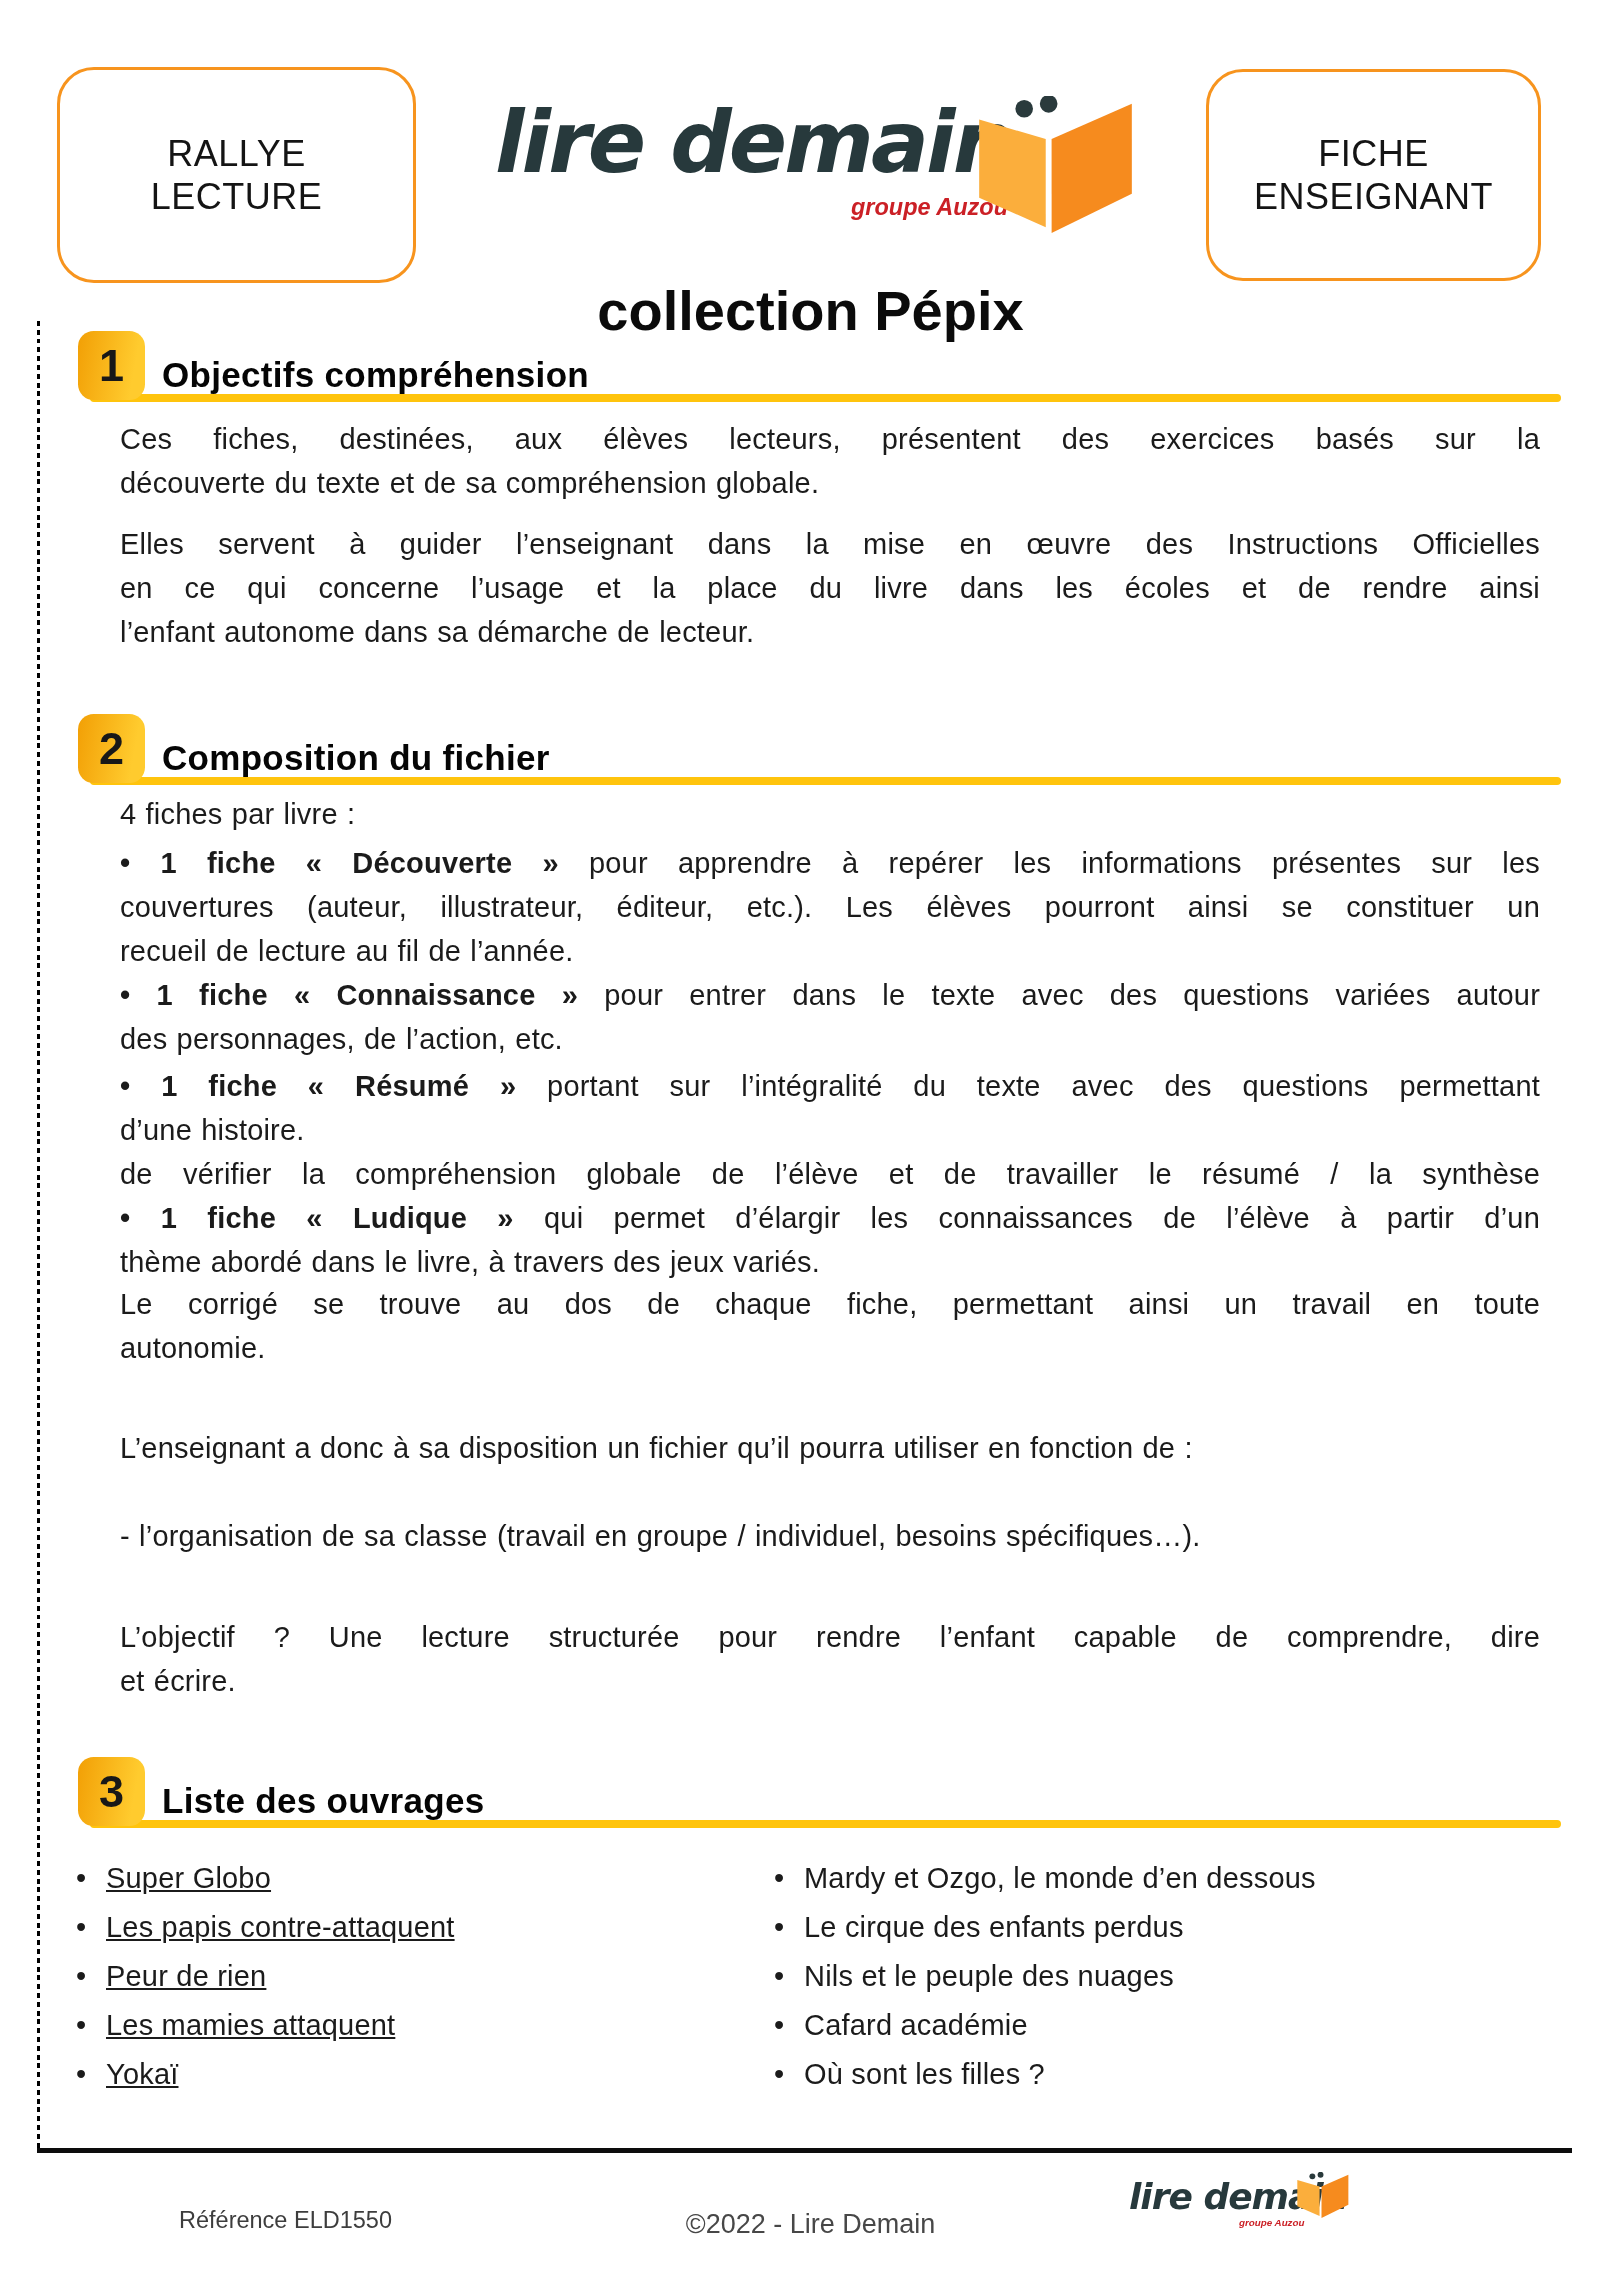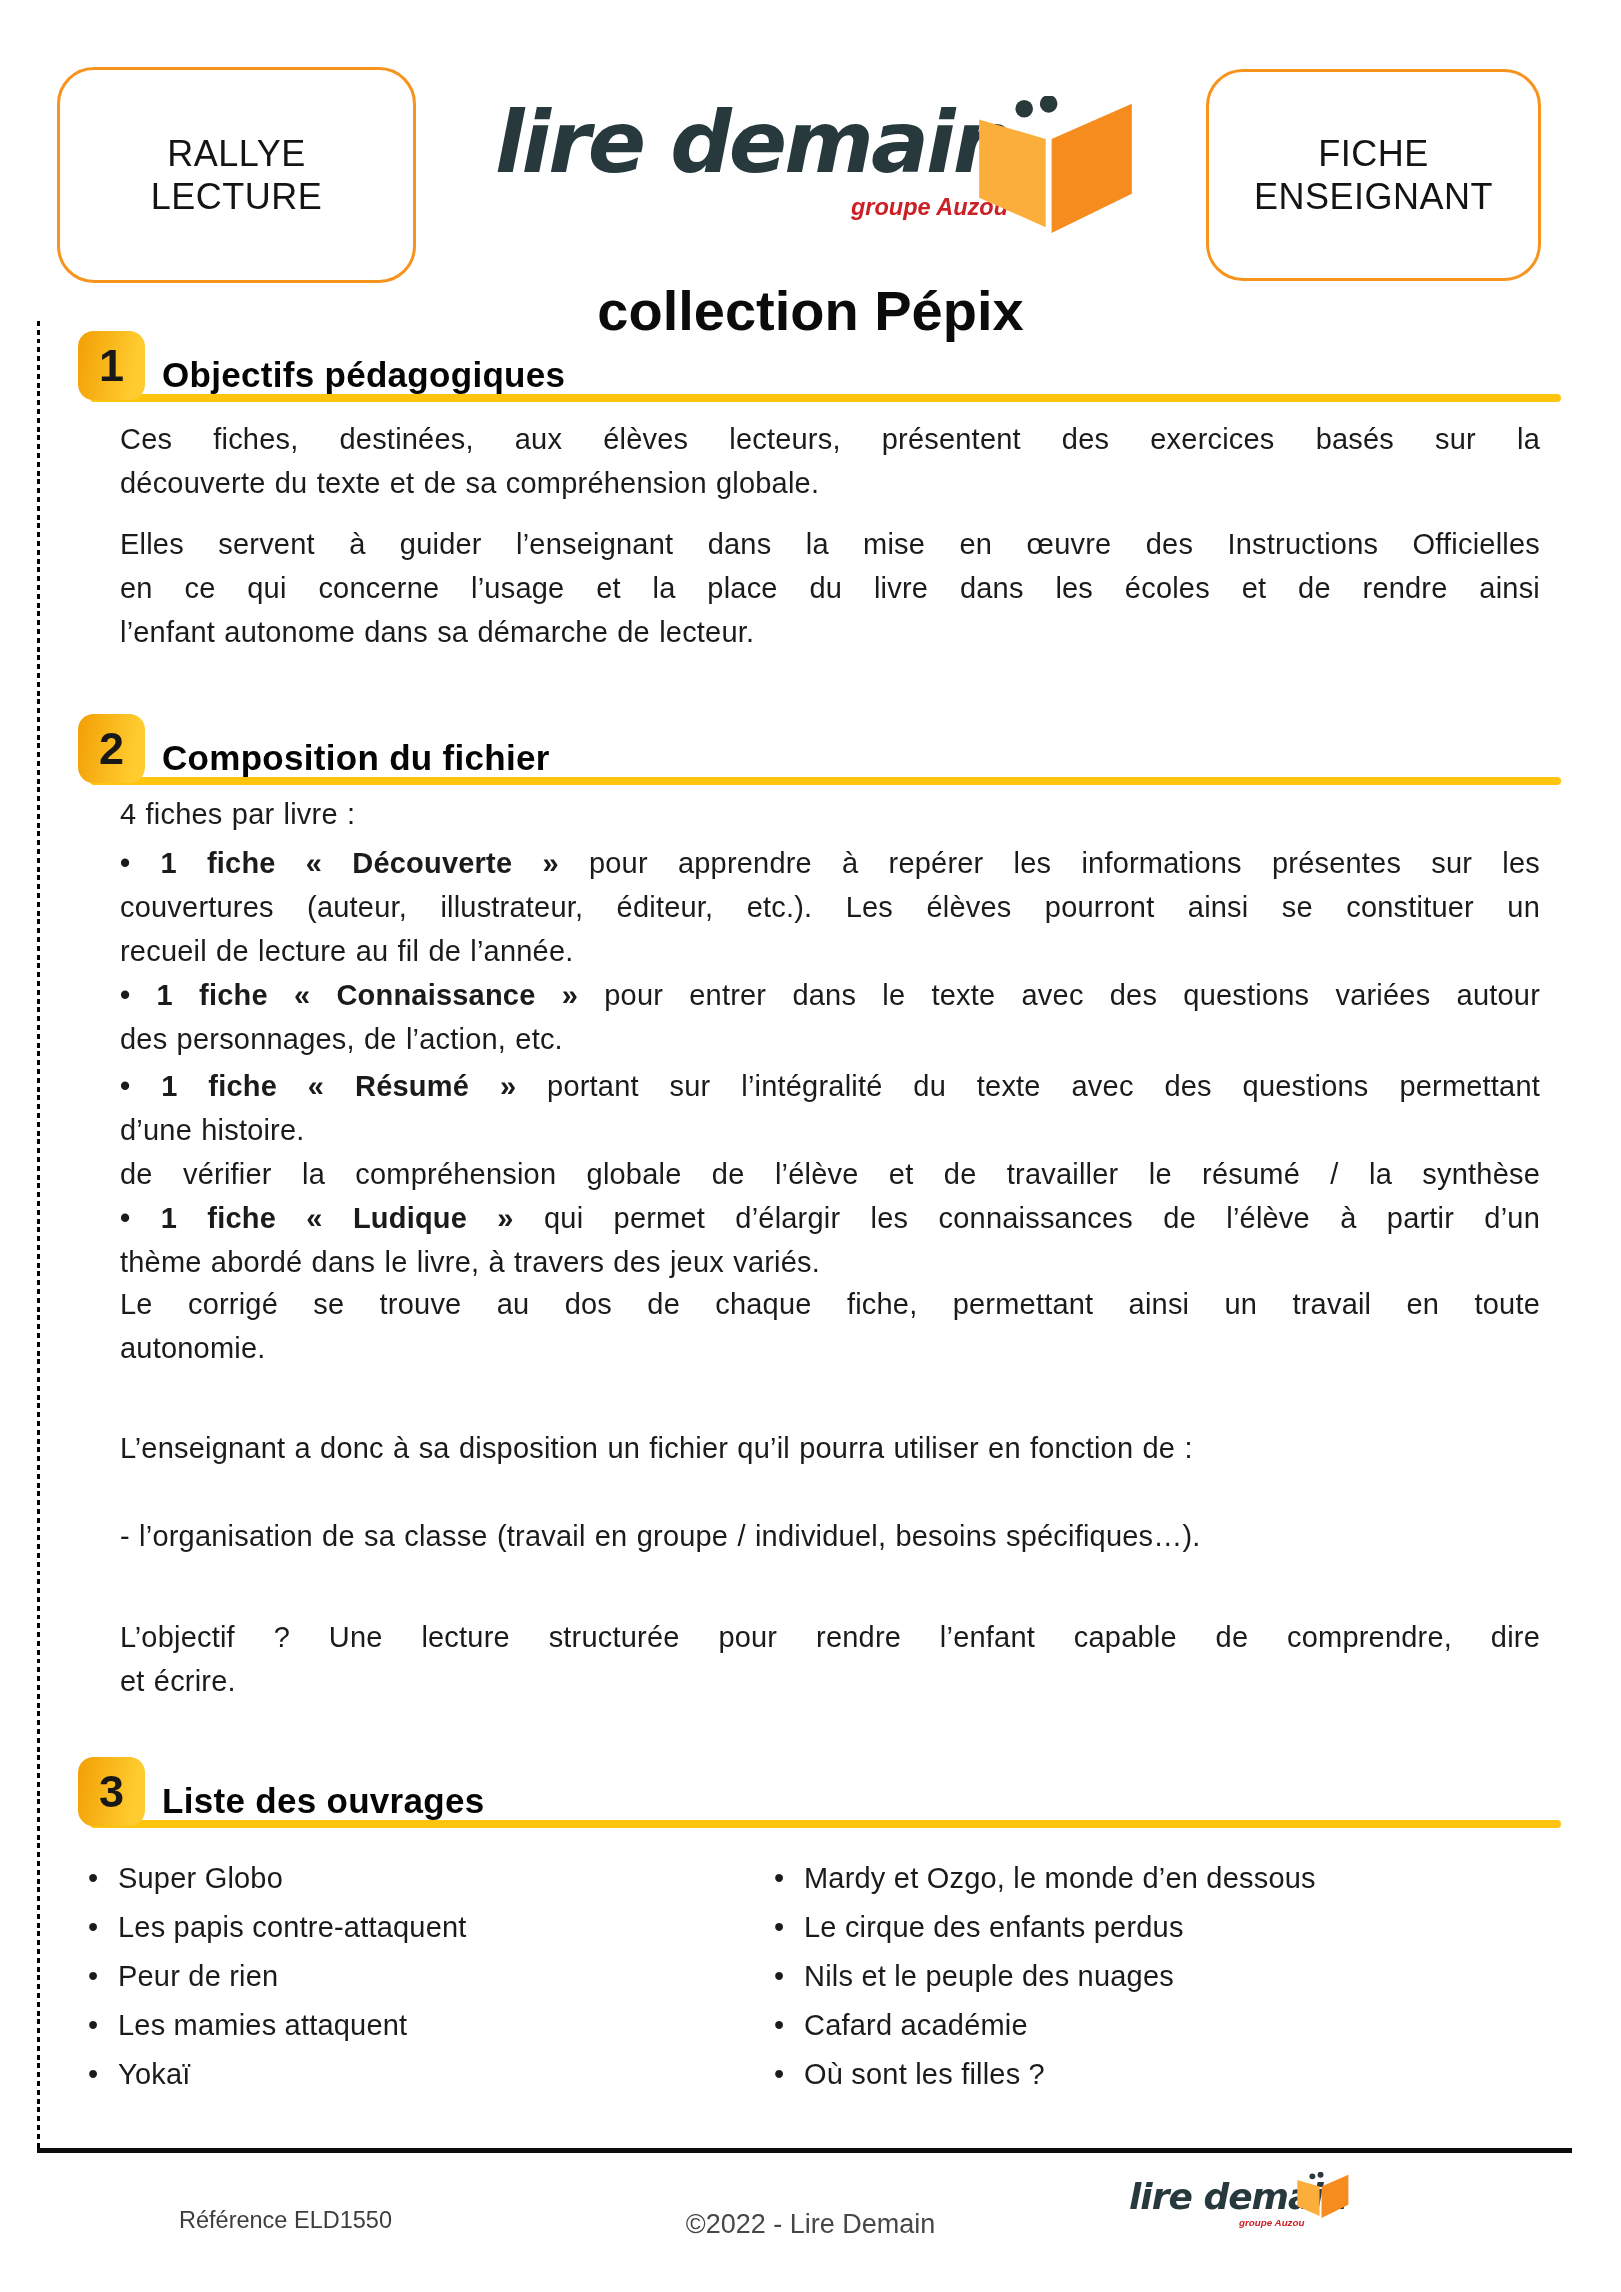--- a/index.html
+++ b/index.html
@@ -61,21 +61,21 @@
     font-size:29px;line-height:44px;color:var(--text);
     letter-spacing:0.2px;word-spacing:1px;
   }
   .jl{text-align:justify;text-align-last:justify;margin-left:40px;}
   .jl.last{text-align:left;text-align-last:left;}
   .para b{font-weight:bold;}
   
   .books{position:absolute;top:1854px;margin:0;padding:0;list-style:none;font-size:29px;color:var(--text);letter-spacing:0.2px;}
   .books li{height:49px;line-height:49px;white-space:nowrap;}
   .books .bk{display:inline-block;width:30px;}
-  .books-left{left:88px;}
+  .books-left{left:76px;text-decoration:underline;}
   .books-right{left:774px;}
   
   .foot-ref{position:absolute;left:179px;top:2207px;font-size:23.5px;color:#3d3d3d;}
   .foot-copy{position:absolute;left:0;right:0;top:2209px;text-align:center;font-size:27px;color:#474747;}
   .foot-logo-text{
     position:absolute;left:1129px;top:2176px;
     font-family:"DejaVu Sans",sans-serif;font-style:italic;font-weight:bold;
     font-size:36px;letter-spacing:-1px;color:var(--ink);white-space:nowrap;
   }
   .foot-logo-sub{position:absolute;left:1239px;top:2217px;font-size:9.8px;font-style:italic;font-weight:bold;color:var(--red);}
@@ -106,21 +106,21 @@
   </div>
 
   <h1 class="title">collection Pépix</h1>
 
   <div class="rail"></div>
   <div class="bottom-rule"></div>
 
   <div class="sec" style="top:331px">
     <div class="bar"></div>
     <div class="num">1</div>
-    <div class="hd">Objectifs pédagogiques</div>
+    <div class="hd">Objectifs compréhension</div>
   </div>
 
   <div class="para" style="top:417px">
     <div class="jl">Ces fiches, destinées, aux élèves lecteurs, présentent des exercices basés sur la</div>
     <div class="jl last">découverte du texte et de sa compréhension globale.</div>
   </div>
 
   <div class="para" style="top:522px">
     <div class="jl">Elles servent à guider l’enseignant dans la mise en œuvre des Instructions Officielles</div>
     <div class="jl">en ce qui concerne l’usage et la place du livre dans les écoles et de rendre ainsi</div>

